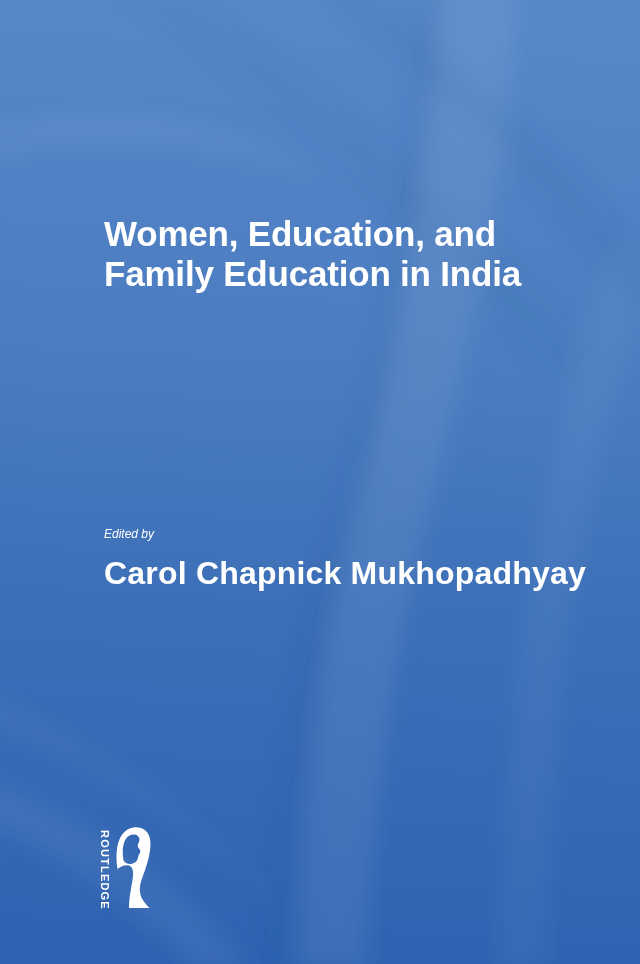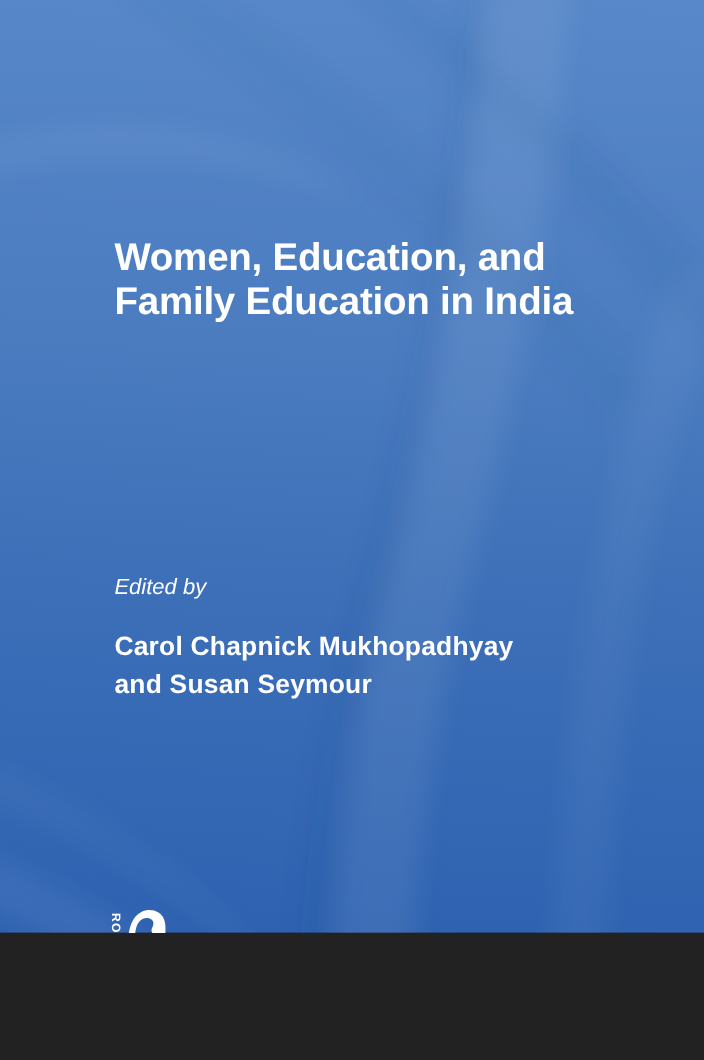--- a/index.html
+++ b/index.html
@@ -3,21 +3,21 @@
 <meta charset="utf-8">
 <style>
   html, body {
     margin: 0;
     padding: 0;
     background: #222;
   }
   .cover {
     position: relative;
     width: 640px;
-    height: 848px;
+    height: 964px;
     overflow: hidden;
     background: linear-gradient(183deg, #5888c9 0%, #4b7cc0 38%, #3d70b8 62%, #2e62b1 100%);
     font-family: "Liberation Sans", sans-serif;
   }
   .bg-swirls {
     position: absolute;
     left: 0; top: 0;
     width: 640px;
     height: 964px;
     display: block;
@@ -39,29 +39,29 @@
   .editor-block {
     position: absolute;
     left: 104px;
     top: 522px;
     right: 40px;
   }
   .edited-by {
     display: block;
     color: #ffffff;
     font-style: italic;
-    font-size: 20px;
+    font-size: 12px;
     line-height: 24px;
-    margin: 0 0 24px 0;
+    margin: 0 0 10px 0;
     font-weight: 400;
   }
   .editor-line {
     display: block;
     color: #ffffff;
-    font-size: 24px;
+    font-size: 32px;
     font-weight: bold;
     line-height: 35px;
     letter-spacing: 0.2px;
   }
   .logo {
     position: absolute;
     left: 98px;
     top: 826px;
     height: 82px;
     display: flex;
@@ -114,21 +114,20 @@
   </svg>
 
   <div class="title-block">
     <span class="title-line">Women, Education, and</span>
     <span class="title-line">Family Education in India</span>
   </div>
 
   <div class="editor-block">
     <span class="edited-by">Edited by</span>
     <span class="editor-line">Carol Chapnick Mukhopadhyay</span>
-    <span class="editor-line">and Susan Seymour</span>
   </div>
 
   <div class="logo">
     <span class="logo-wordmark">ROUTLEDGE</span>
     <svg class="logo-r" viewBox="0 0 38 82" aria-hidden="true">
       <path fill="#ffffff" fill-rule="evenodd" d="
         M 3.5 43
         C 0.5 25, 4 8, 14.5 3
         C 22.5 -0.8, 32.5 2, 35.2 10
         C 37.4 16.5, 36.5 24.5, 34.5 32.5

